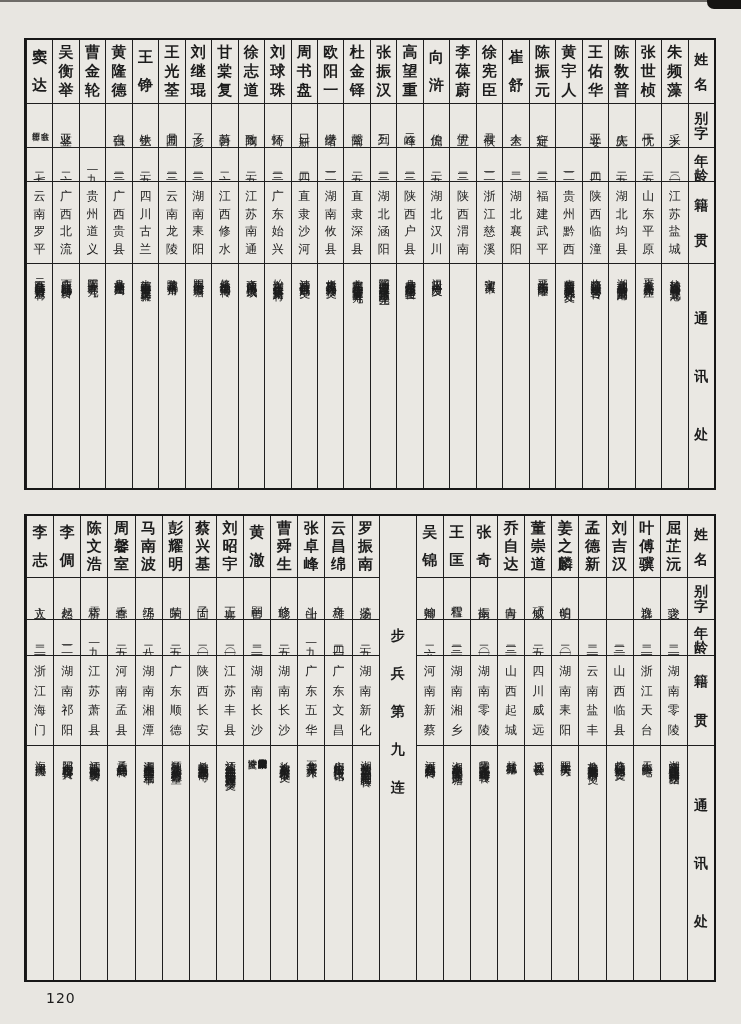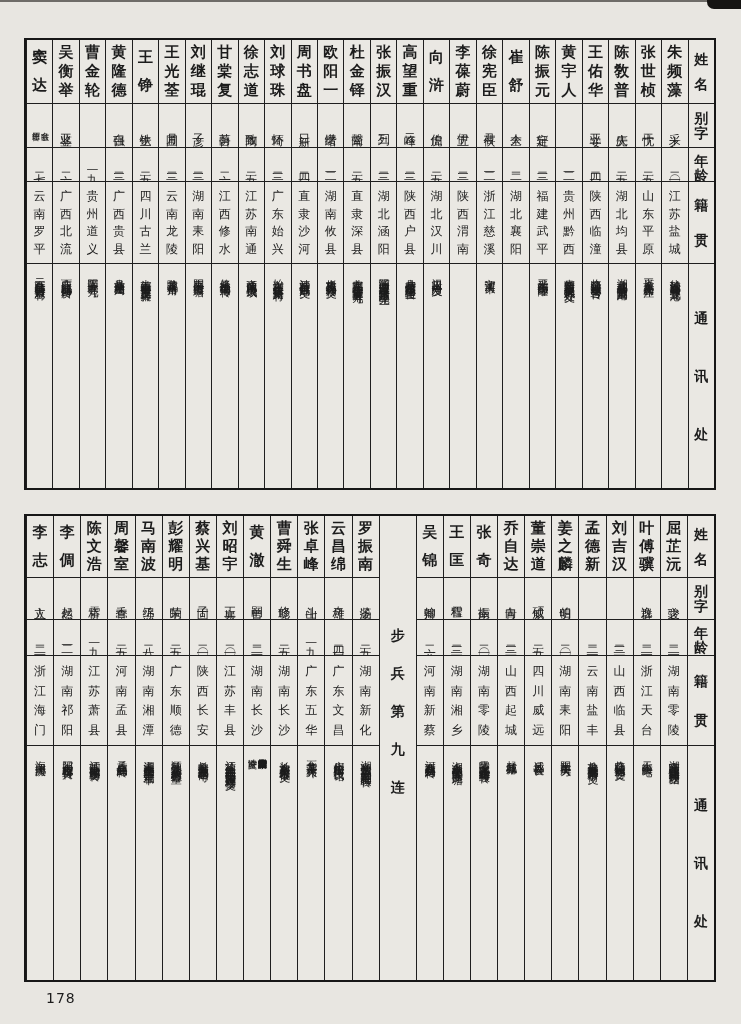--- a/index.html
+++ b/index.html
@@ -1156,14 +1156,14 @@
           <span class="ch">江</span>
           <span class="ch">海</span>
           <span class="ch">门</span>
         </div>
         <div class="cell c-addr">
           <span class="vtext">海门北岸大汾</span>
         </div>
       </div>
     </div>
 
-  <div class="page-num">178</div>
+  <div class="page-num">120</div>
 </div>
 
 </body></html>

